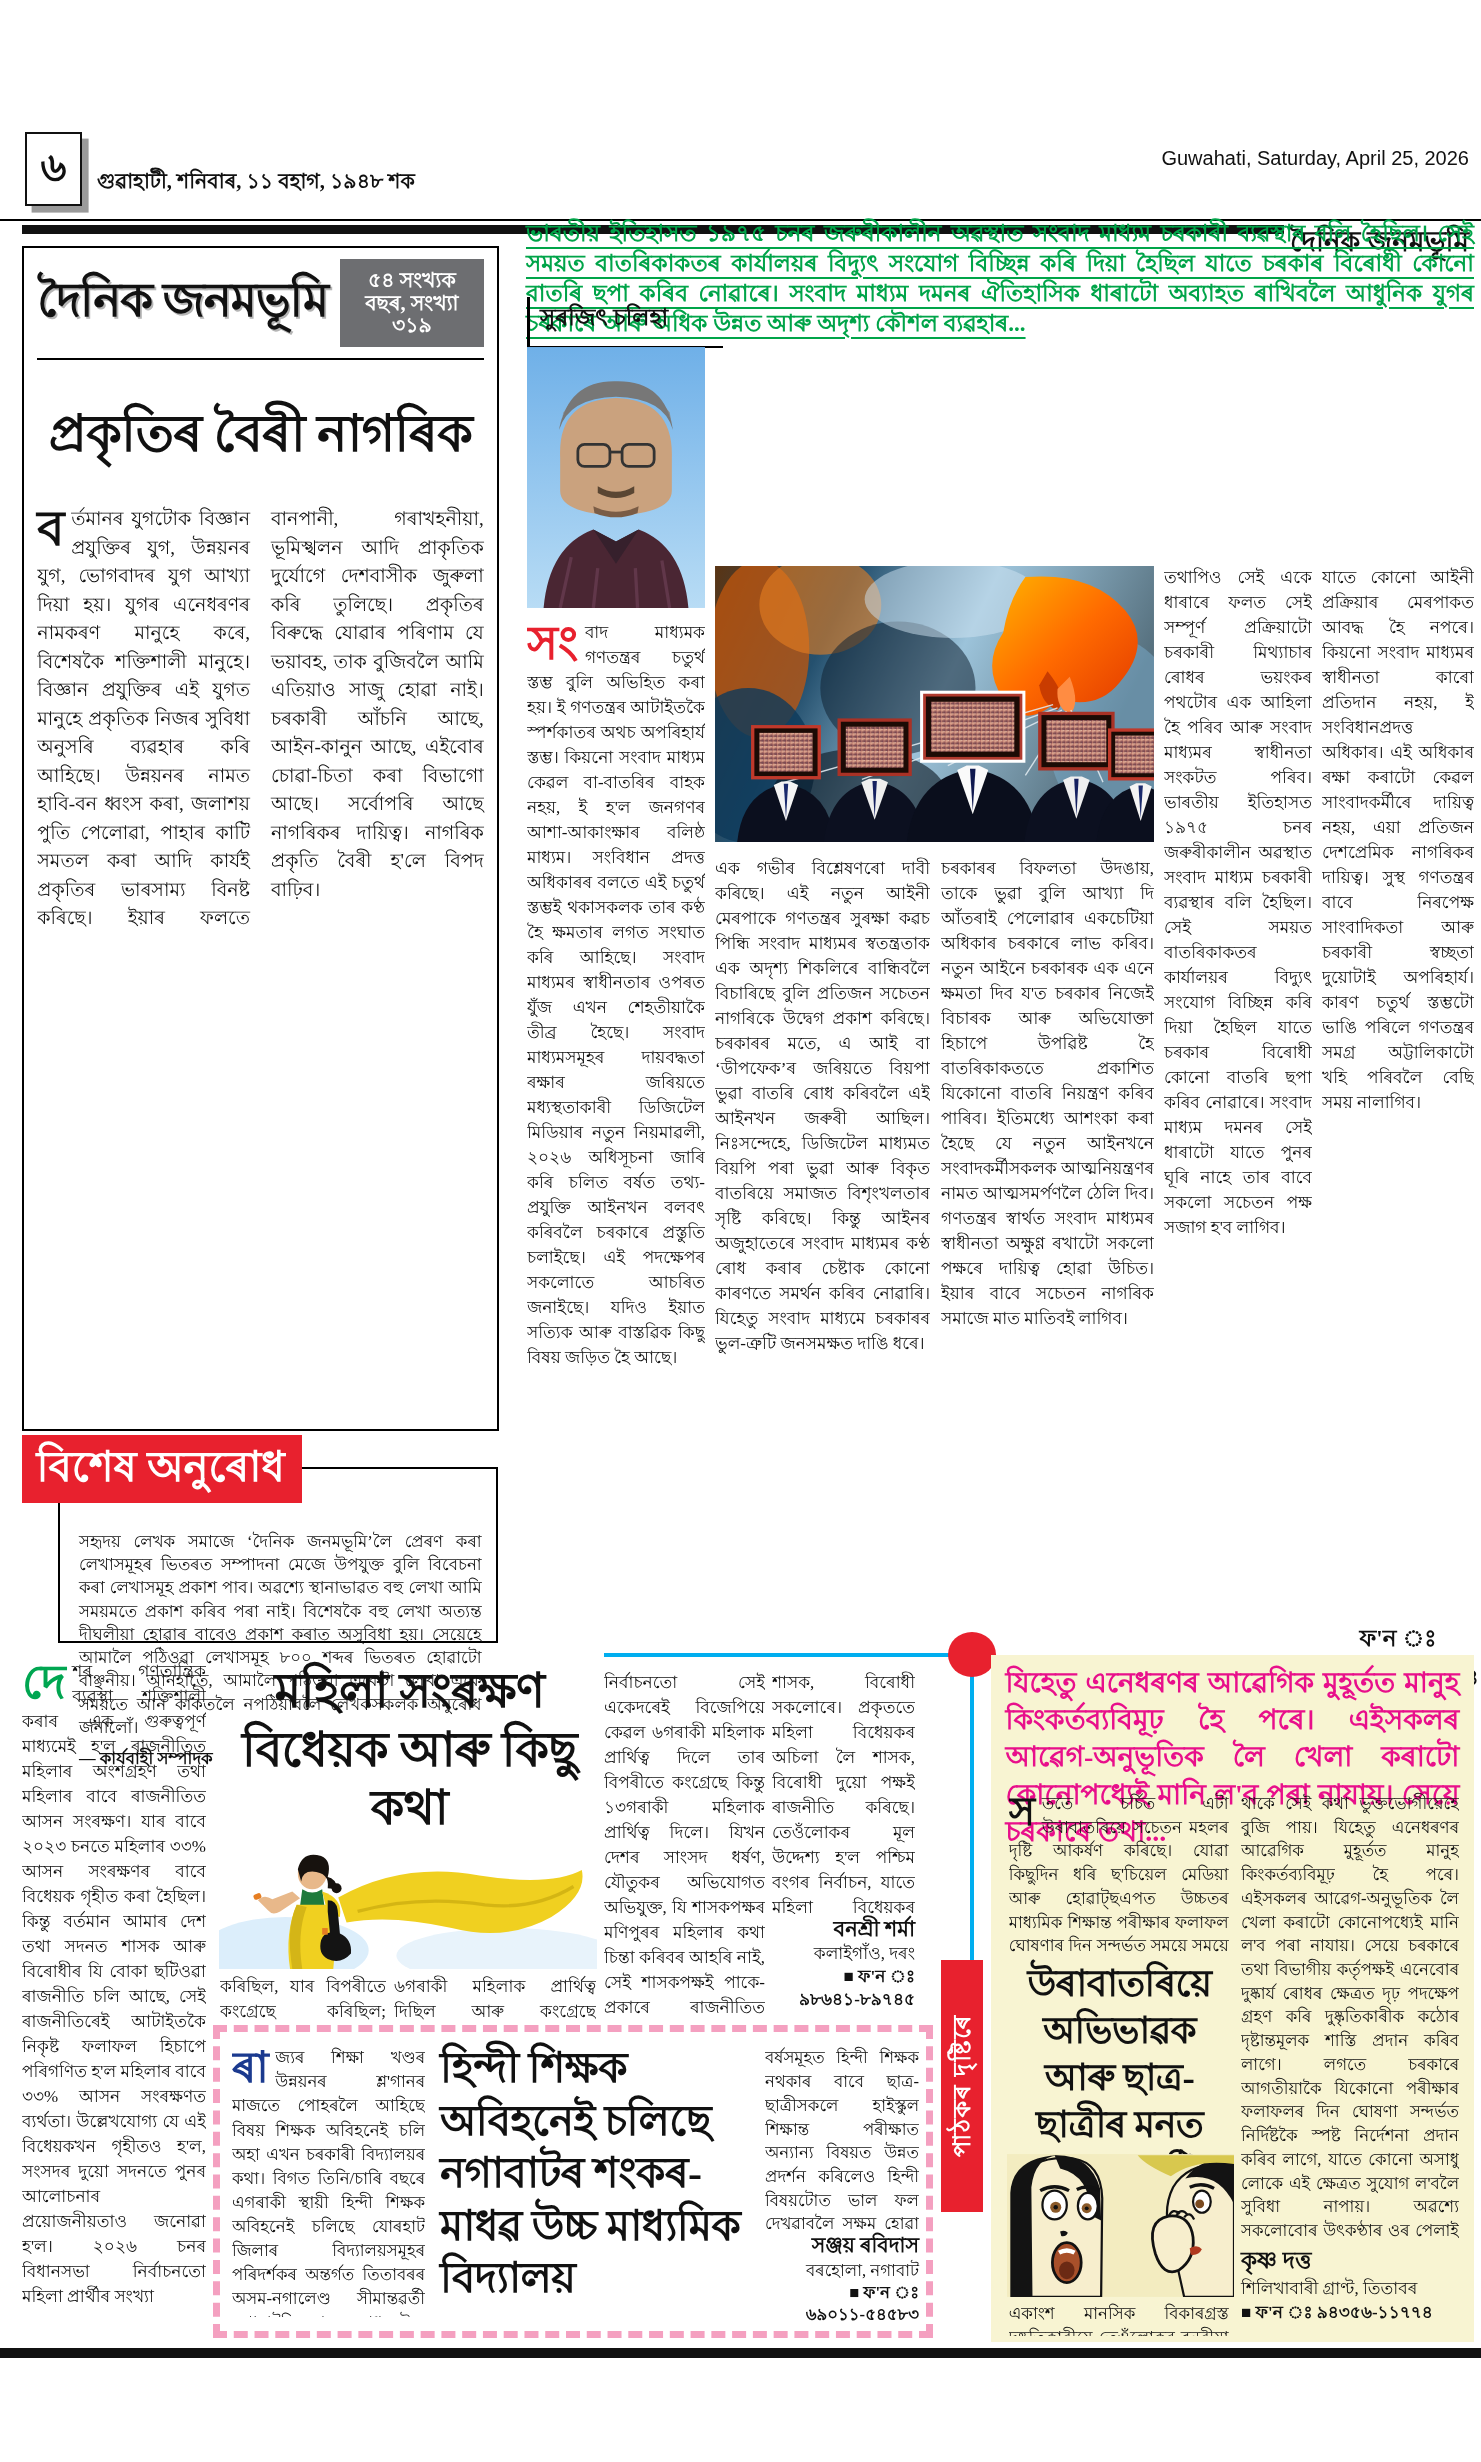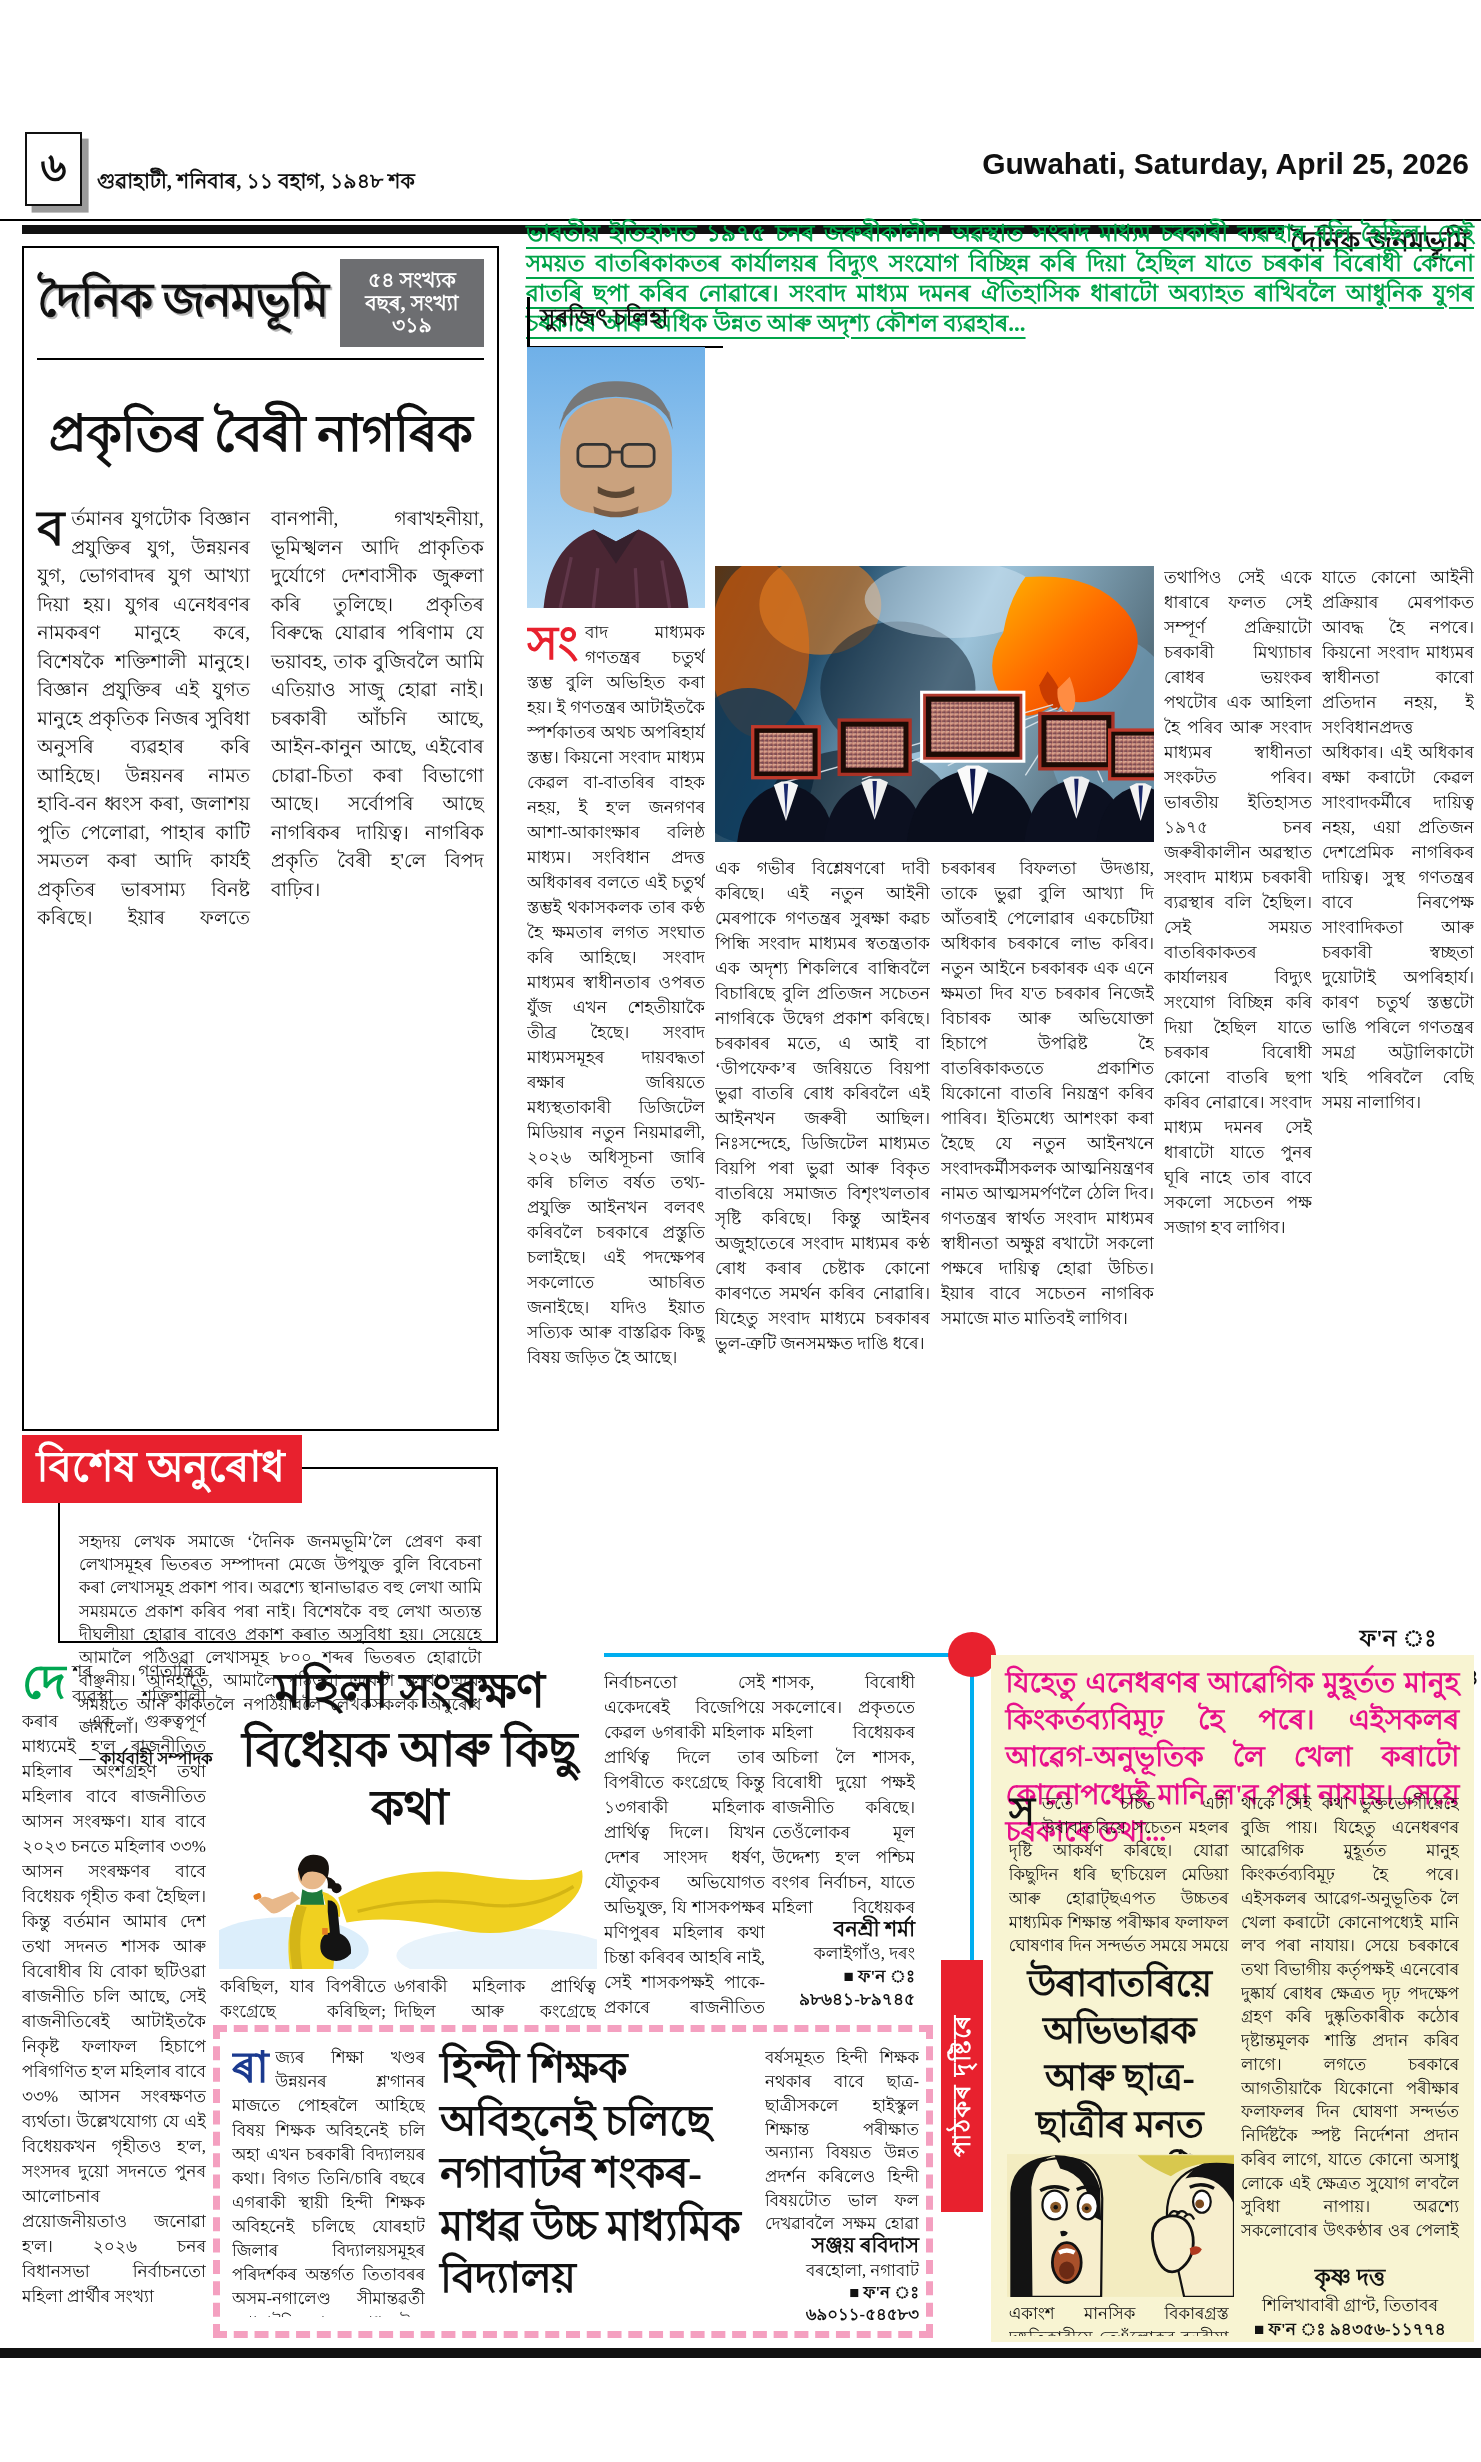--- a/index.html
+++ b/index.html
@@ -11,21 +11,21 @@
   .clip{overflow:hidden;}
 
   
   #pagenum-box{left:25px;top:132px;width:53px;height:70px;border:2.2px solid #111;
     box-shadow:6.6px 6.6px 0 #9a9a9a;display:flex;align-items:center;justify-content:center;
     font-size:40px;font-weight:bold;background:#fff;}
   #dateline-as{left:97px;top:166px;font-size:20.5px;font-weight:bold;}
   #section-box{left:616px;top:123px;width:254px;height:128px;border:2.8px solid #000;border-top-width:7.8px;
     background:#fff;display:flex;align-items:center;justify-content:center;box-shadow:3.9px 3.9px 0 #c9c9c9;}
   #section-box .t{font-size:62px;font-weight:900;letter-spacing:-1.1px;}
-  #dateline-en{right:12px;top:147px;font-size:30px;font-weight:bold;font-family:"Liberation Sans",sans-serif;}
+  #dateline-en{right:12px;top:147px;font-size:20px;font-weight:normal;font-family:"Liberation Sans",sans-serif;}
   #rule-thin{left:0;top:219px;width:1481px;height:2.2px;background:#000;}
   #rule-thick{left:22px;top:225px;width:1262px;height:9.4px;background:#111;}
   #papername-right{right:12px;top:220px;font-size:28px;font-weight:900;}
 
   
   #ed-box{left:22px;top:246px;width:477px;height:1185px;border:2.2px solid #000;padding:11px 13.3px;box-sizing:border-box;}
   #mast-row{display:flex;align-items:center;gap:12px;border-bottom:2.2px solid #000;padding-bottom:11px;}
   #mast-title{font-size:47px;font-weight:900;letter-spacing:-1.1px;text-shadow:1.7px 1.7px 0 #b5b5b5;white-space:nowrap;}
   #mast-badge{background:#6d6e71;color:#fff;font-size:20.5px;font-weight:bold;padding:10px 18px;text-align:center;line-height:1.1;}
   #ed-headline{font-size:51px;font-weight:900;text-align:center;margin:35px 0 25.5px 0;letter-spacing:-0.6px;}
@@ -87,21 +87,21 @@
   #readers-tab .t{writing-mode:vertical-rl;transform:rotate(180deg);font-size:24px;font-weight:900;letter-spacing:1.7px;}
 
   
   #yellow-box{left:991px;top:1655px;width:483px;height:687px;background:#f8f4d2;}
   #l2-quote{left:14.4px;top:8.9px;width:454px;color:#e80f8b;font-size:28px;font-weight:900;line-height:1.33;text-align:justify;}
   #l2-col1a{left:17.7px;top:137px;width:220px;height:165px;font-size:16.6px;line-height:1.43;}
   #l2-headline{left:15.5px;top:306px;width:226px;font-size:37px;font-weight:900;line-height:1.27;text-align:center;letter-spacing:-0.6px;}
   #l2-image{left:15.5px;top:499px;width:227px;height:143px;}
   #l2-col1b{left:17.7px;top:647px;width:220px;height:34px;font-size:16.6px;line-height:1.43;}
   #l2-col2{left:250px;top:137px;width:218px;height:450px;font-size:16.6px;line-height:1.43;}
-  #l2-sig{left:250px;top:607px;width:218px;text-align:center;font-size:17px;line-height:1.4;}
+  #l2-sig{left:250px;top:590px;width:218px;text-align:left;font-size:17px;line-height:1.4;}
   #l2-sig .nm{font-size:23px;font-weight:900;}
 
   #bottom-rule{left:0;top:2348px;width:1481px;height:10px;background:#111;}
 </style>
 </head>
 <body>
 
 <div id="page">
 
   <div class="abs" id="pagenum-box">

